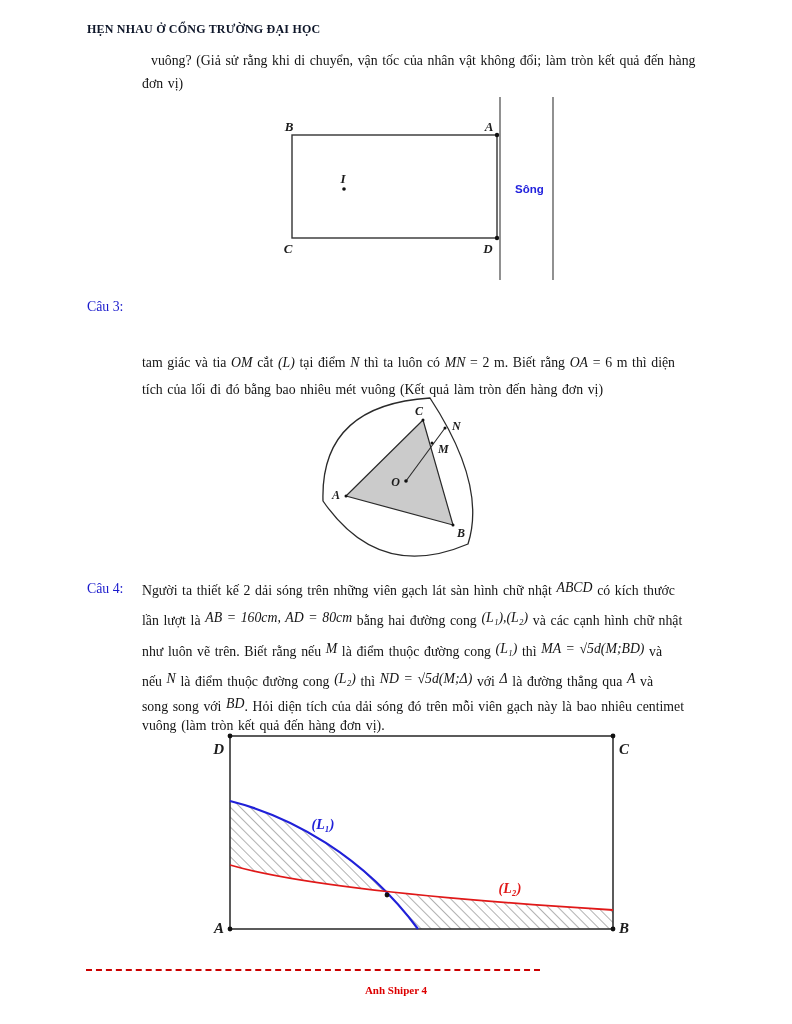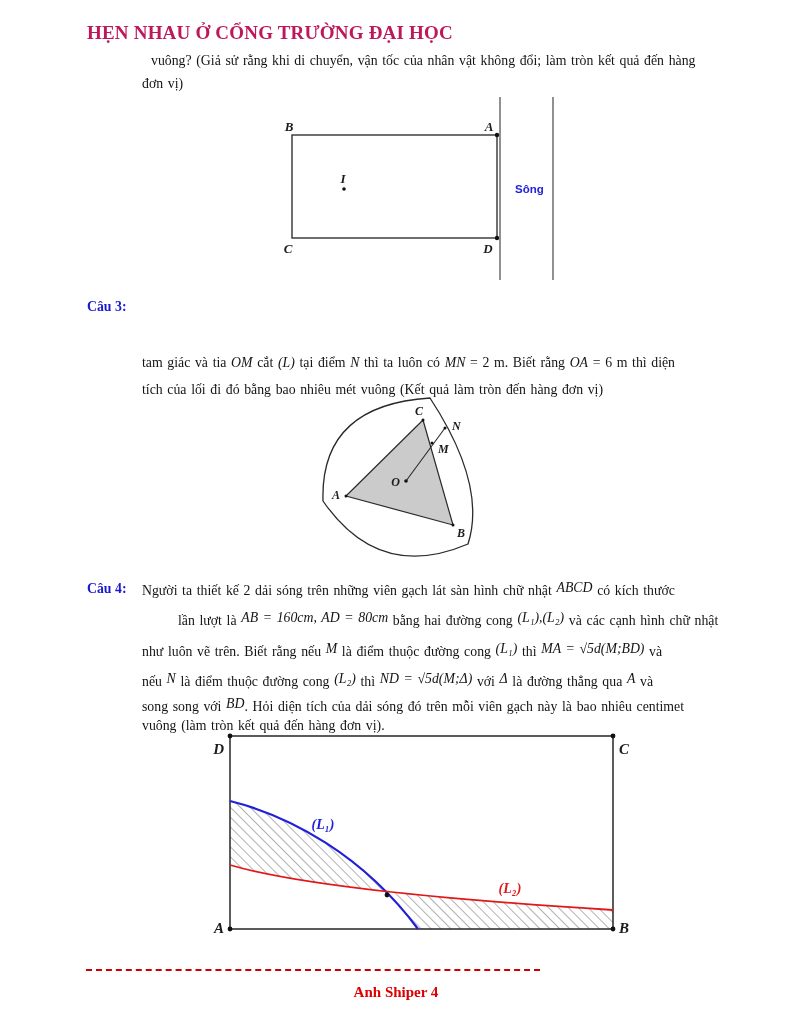--- a/index.html
+++ b/index.html
@@ -2,33 +2,33 @@
 <html><head>
 <meta charset="utf-8">
 <style>
   html,body{margin:0;padding:0;background:#ffffff;}
   #page{
     position:relative;width:792px;height:1024px;background:#ffffff;overflow:hidden;
     font-family:"Liberation Serif", serif;color:#1a1a1a;
   }
   .abs{position:absolute;}
   .hdr{
-    font-size:19px;font-weight:bold;color:#be185d;letter-spacing:.2px;white-space:nowrap;
+    font-size:12px;font-weight:bold;color:#0f172a;letter-spacing:.2px;white-space:nowrap;
   }
   .tline{
     font-size:13.8px;line-height:20px;white-space:nowrap;word-spacing:1.2px;color:#141414;
   }
   .qlabel{
-    font-size:13.8px;font-weight:bold;color:#1a1acc;white-space:nowrap;
+    font-size:13.8px;font-weight:normal;color:#1a1acc;white-space:nowrap;
   }
   .seg-n{font-style:normal;}
   .seg-i{font-style:italic;}
   .seg-m{font-style:italic;position:relative;top:-3px;}
   .brand{
-    font-size:15px;font-weight:bold;color:#dd0000;text-align:center;
+    font-size:11px;font-weight:bold;color:#dd0000;text-align:center;
   }
   .divider{
     border-top:2px dashed #cc0000;height:0;
   }
   svg text{font-family:"Liberation Serif", serif;}
   .figlabel{font-style:italic;font-weight:bold;font-size:13px;fill:#1c1c1c;}
   .figlabel-sm{font-style:italic;font-weight:bold;font-size:12px;fill:#1c1c1c;}
   .river-label{font-family:"Liberation Sans", sans-serif;font-weight:bold;font-size:11.5px;fill:#2222dd;font-style:normal;}
   .curve-label-blue{font-style:italic;font-weight:bold;font-size:14px;fill:#2020d8;}
   .curve-label-red{font-style:italic;font-weight:bold;font-size:14px;fill:#e01818;}
@@ -75,21 +75,21 @@
     <text x="103" y="23" text-anchor="middle" class="figlabel-sm">C</text>
     <text x="136" y="38" class="figlabel-sm">N</text>
     <text x="122" y="61" class="figlabel-sm">M</text>
     <text x="84" y="94" text-anchor="end" class="figlabel-sm">O</text>
     <text x="24" y="107" text-anchor="end" class="figlabel-sm">A</text>
     <text x="141" y="145" class="figlabel-sm">B</text>
   </svg>
 
   <div class="abs qlabel" style="left:87px;top:581px;">Câu 4:</div>
   <div class="abs tline" style="left:142px;top:581px;"><span class="seg-n">Người ta thiết kế 2 dải sóng trên những viên gạch lát sàn hình chữ nhật </span><span class="seg-m">ABCD</span><span class="seg-n"> có kích thước</span></div>
-  <div class="abs tline" style="left:142px;top:611px;margin-left:36px;"><span class="seg-n">lần lượt là </span><span class="seg-m">AB = 160cm, AD = 80cm</span><span class="seg-n"> bằng hai đường cong </span><span class="seg-m">(L₁),(L₂)</span><span class="seg-n"> và các cạnh hình chữ nhật</span></div>
+  <div class="abs tline" style="left:142px;top:611px;"><span class="seg-n">lần lượt là </span><span class="seg-m">AB = 160cm, AD = 80cm</span><span class="seg-n"> bằng hai đường cong </span><span class="seg-m">(L₁),(L₂)</span><span class="seg-n"> và các cạnh hình chữ nhật</span></div>
   <div class="abs tline" style="left:142px;top:642px;"><span class="seg-n">như luôn vẽ trên. Biết rằng nếu </span><span class="seg-m">M</span><span class="seg-n"> là điểm thuộc đường cong </span><span class="seg-m">(L₁)</span><span class="seg-n"> thì </span><span class="seg-m">MA = √5d(M;BD)</span><span class="seg-n"> và</span></div>
   <div class="abs tline" style="left:142px;top:672px;"><span class="seg-n">nếu </span><span class="seg-m">N</span><span class="seg-n"> là điểm thuộc đường cong </span><span class="seg-m">(L₂)</span><span class="seg-n"> thì </span><span class="seg-m">ND = √5d(M;Δ)</span><span class="seg-n"> với </span><span class="seg-m">Δ</span><span class="seg-n"> là đường thẳng qua </span><span class="seg-m">A</span><span class="seg-n"> và</span></div>
   <div class="abs tline" style="left:142px;top:716px;"><span class="seg-n">vuông (làm tròn kết quả đến hàng đơn vị).</span></div>
   <div class="abs tline" style="left:142px;top:697px;"><span class="seg-n">song song với </span><span class="seg-m">BD</span><span class="seg-n">. Hỏi diện tích của dải sóng đó trên mỗi viên gạch này là bao nhiêu centimet</span></div>
 
   <svg class="abs" style="left:195px;top:733px;" width="450" height="205" viewBox="0 0 450 205">
     <defs>
       <pattern id="hatch" width="7" height="7" patternUnits="userSpaceOnUse" patternTransform="rotate(-45)">
         <line x1="0" y1="0" x2="0" y2="7" stroke="#555555" stroke-width="0.9"></line>
       </pattern>

